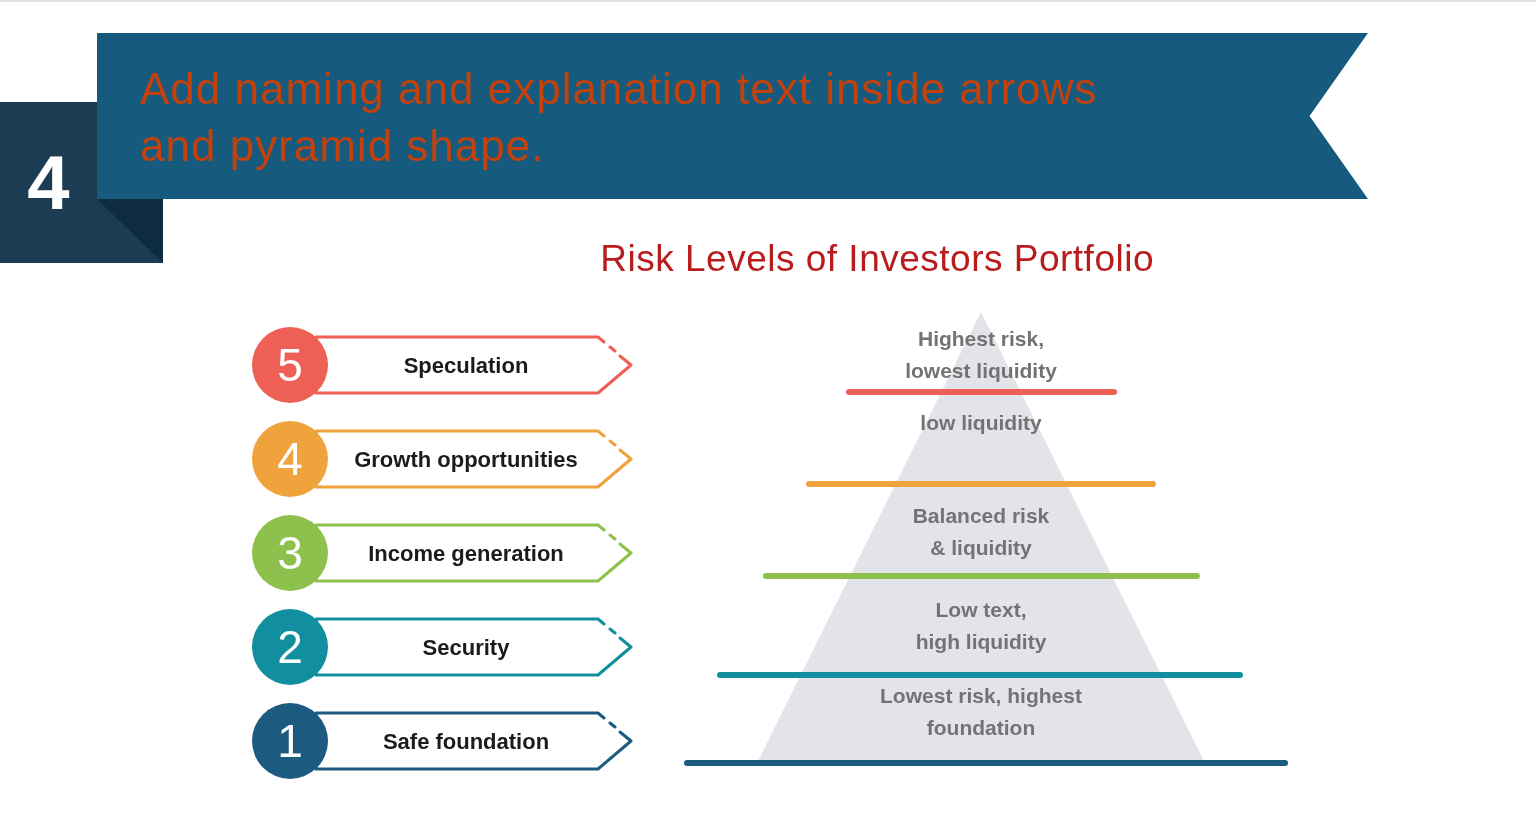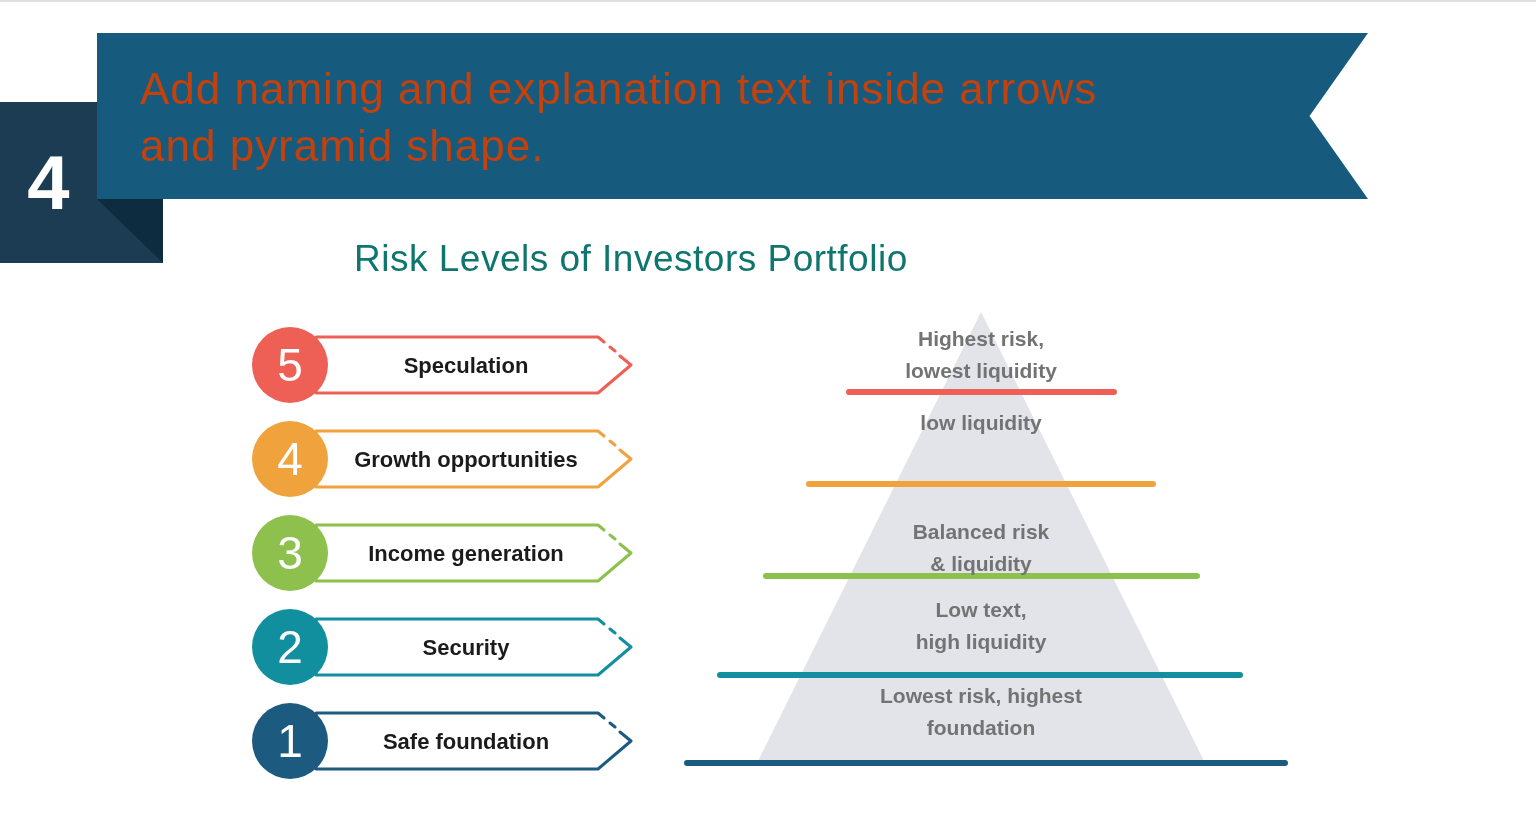--- a/index.html
+++ b/index.html
@@ -12,22 +12,22 @@
   
   .step-tab{position:absolute;left:0;top:102px;width:163px;height:161px;background:#1b3c52;}
   .step-num{position:absolute;left:0;top:102px;width:97px;height:161px;display:flex;align-items:center;justify-content:center;
     color:#ffffff;font-size:76px;font-weight:bold;}
   .banner-fold{position:absolute;left:97px;top:199px;width:66px;height:64px;background:#0e2c3f;
     clip-path:polygon(0 0,100% 0,100% 100%);}
   .banner{position:absolute;left:97px;top:33px;width:1271px;height:166px;background:#165a7e;
     clip-path:polygon(0 0,100% 0,95.4% 50%,100% 100%,0 100%);}
   .banner-text{position:absolute;left:140px;top:60px;color:#c2410c;font-size:44px;line-height:57px;letter-spacing:1px;}
 
-  .slide-title{position:absolute;left:354px;top:238px;width:800px;text-align:left;
-    color:#0f766e;font-size:37px;letter-spacing:0.5px;}
+  .slide-title{position:absolute;left:354px;top:238px;width:800px;text-align:right;
+    color:#b91c1c;font-size:37px;letter-spacing:0.5px;}
 
   
   .arrow-row{position:absolute;left:250px;width:400px;height:80px;}
   .arrow-row svg{display:block;}
   .body-fill{fill:#ffffff;}
   .body-stroke{fill:none;stroke-width:3;stroke-linecap:round;stroke-linejoin:round;}
   text.num{fill:#ffffff;font-size:46px;font-family:"Liberation Sans","DejaVu Sans",sans-serif;text-anchor:middle;}
   text.label{fill:#1b1b1b;font-size:22px;font-weight:600;font-family:"Liberation Sans","DejaVu Sans",sans-serif;text-anchor:middle;}
 
   
@@ -107,21 +107,21 @@
       <rect x="66" y="372" width="526" height="6" rx="3" fill="#128f9f"></rect>
       <rect x="33" y="460" width="604" height="6" rx="3" fill="#1c5a80"></rect>
     </svg>
     <div class="pyr-text" style="top:23px">
       <div>Highest risk,</div>
       <div>lowest liquidity</div>
     </div>
     <div class="pyr-text" style="top:107px">
       <div>low liquidity</div>
     </div>
-    <div class="pyr-text" style="top:216px">
+    <div class="pyr-text" style="top:200px">
       <div>Balanced risk</div>
       <div>&amp; liquidity</div>
     </div>
     <div class="pyr-text" style="top:294px">
       <div>Low text,</div>
       <div>high liquidity</div>
     </div>
     <div class="pyr-text" style="top:380px">
       <div>Lowest risk, highest</div>
       <div>foundation</div>

